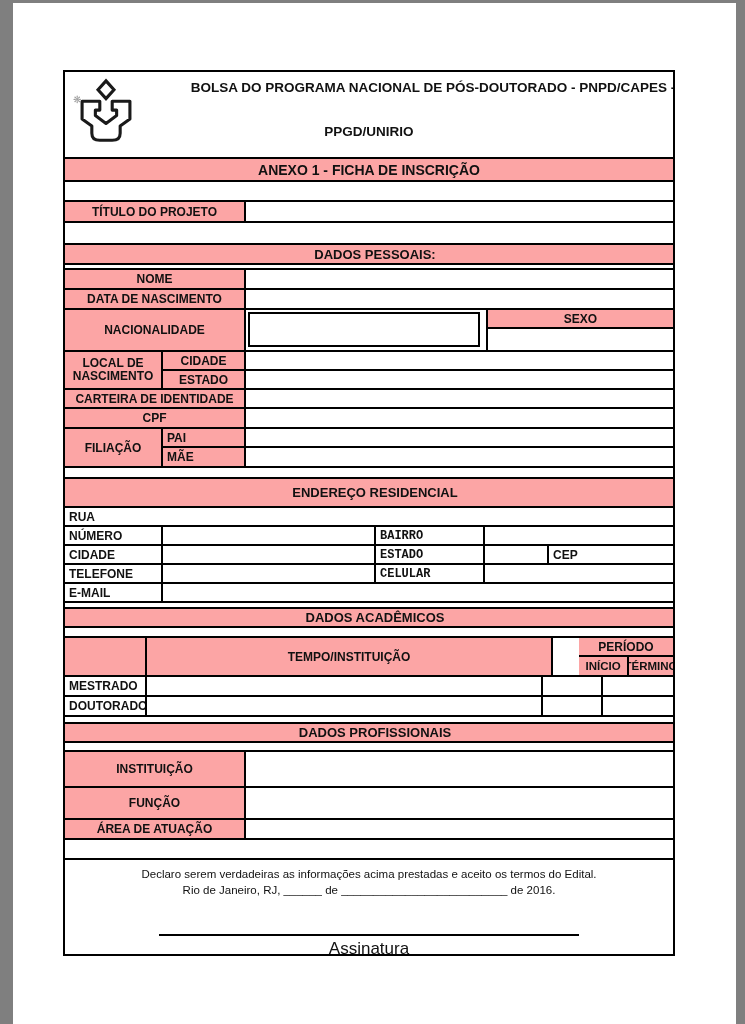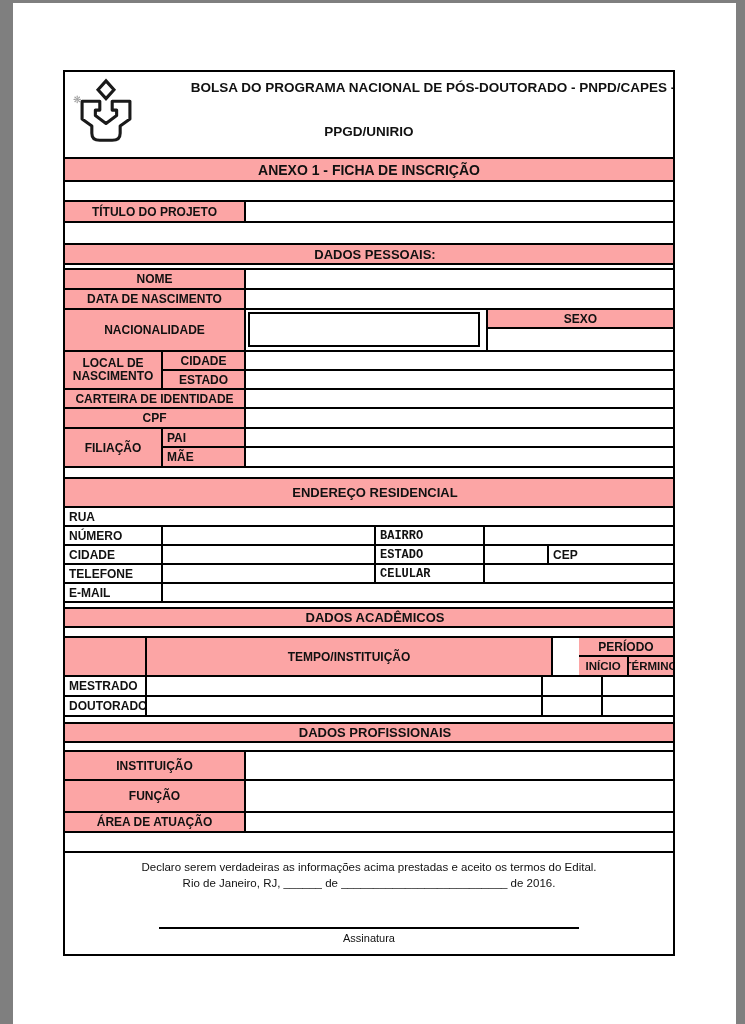--- a/index.html
+++ b/index.html
@@ -54,21 +54,21 @@
   .anexo { height: 23px; font-size: 14px; }
   .sechdr { font-size: 13px; padding-left: 12px; }
   .h42 { height: 42px; }
   .nac-box {
     position: absolute; left: 2px; top: 2px; right: 6px; bottom: 3px;
     border: 2px solid #000; background: #fff;
   }
   .vnotch { line-height: 1.05; text-align: center; }
   .footer-block { flex: 1 1 auto; padding-top: 8px; font-size: 11.5px; text-align: center; }
   .sign-line { width: 420px; height: 2px; background: #000; margin: 38px auto 3px auto; }
-  .assinatura { font-size: 11px; }
+  .assinatura { font-size: 17px; }
   svg { display: block; }
 </style>
 </head>
 <body>
 
 <div class="page">
   <div class="form">
 
     <div class="row header-row">
       <div class="logo-wrap">
@@ -218,21 +218,21 @@
       <div class="cell fill br"></div>
       <div class="cell w60 br"></div>
       <div class="cell" style="width:70px"></div>
     </div>
 
     <div class="row" style="height:7px"></div>
 
     <div class="row gray cell lbl sechdr" style="height:19px">DADOS PROFISSIONAIS</div>
     <div class="row" style="height:9px"></div>
 
-    <div class="row" style="height:29px">
+    <div class="row" style="height:36px">
       <div class="cell lbl gray w181 br">INSTITUIÇÃO</div>
       <div class="cell fill"></div>
     </div>
     <div class="row" style="height:32px">
       <div class="cell lbl gray w181 br">FUNÇÃO</div>
       <div class="cell fill"></div>
     </div>
     <div class="row" style="height:20px">
       <div class="cell lbl gray w181 br">ÁREA DE ATUAÇÃO</div>
       <div class="cell fill"></div>

